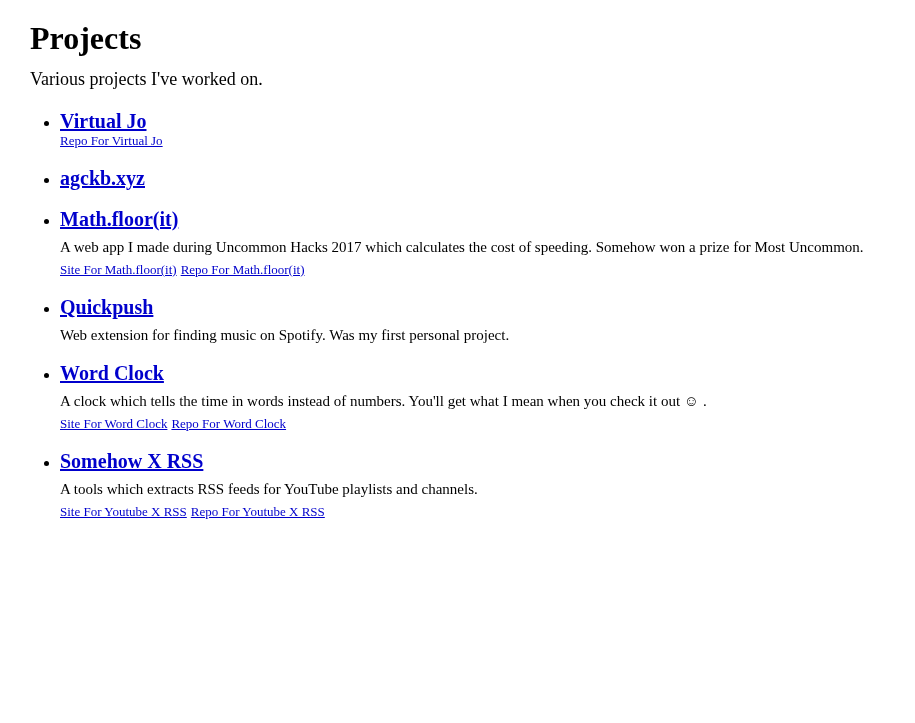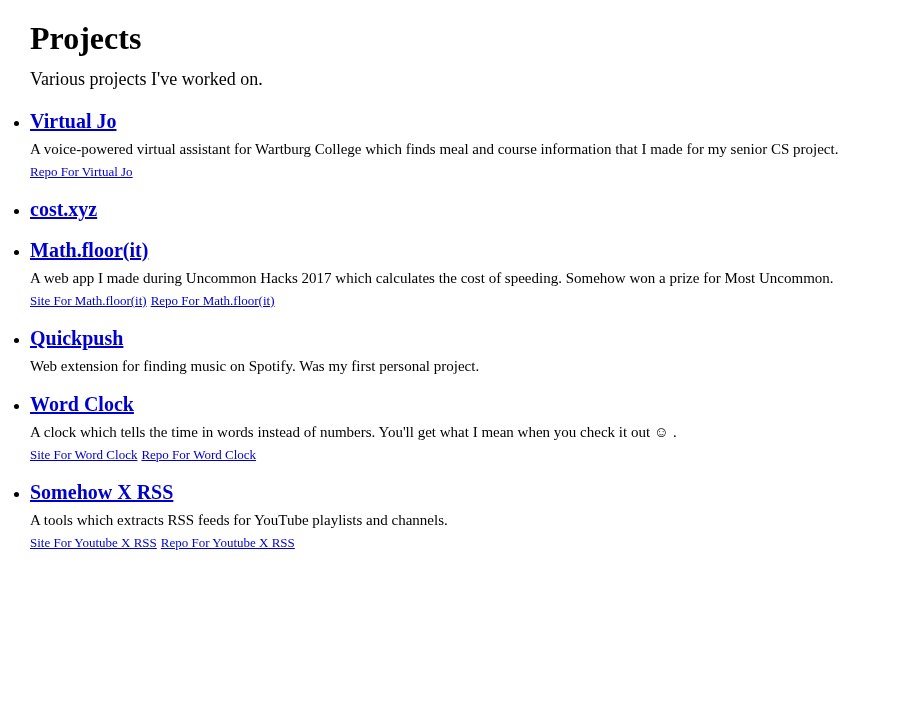--- a/index.html
+++ b/index.html
@@ -23,20 +23,21 @@
       margin-bottom: 12px;
     }
 
     .subtitle {
       margin-bottom: 20px;
       font-size: 18px;
     }
 
     ul {
       list-style: disc;
+      margin-left: 30px;
     }
 
     li {
       margin-bottom: 18px;
     }
 
     .project-title {
       font-size: 20px;
       font-weight: bold;
       color: #0000cc;
@@ -66,19 +67,19 @@
       margin-left: 4px;
     }
   </style>
 </head>
 <body>
 
 <h1>Projects</h1>
 <p class="subtitle">Various projects I've worked on.</p>
 
 <ul id="projects-list">
-<li><a class="project-title" href="#">Virtual Jo</a><p class="project-desc">A voice-powered virtual assistant for Wartburg College which finds meal and course information that I made for my senior CS project.</p><div class="project-links"><a href="#">Repo For Virtual Jo</a></div></li>
-    <li><a class="project-title" href="#">cost.xyz</a></li>
+<li><a class="project-title" href="#">Virtual Jo</a><div class="project-links"><a href="#">Repo For Virtual Jo</a></div></li>
+    <li><a class="project-title" href="#">agckb.xyz</a></li>
     <li><a class="project-title" href="#">Math.floor(it)</a><p class="project-desc">A web app I made during Uncommon Hacks 2017 which calculates the cost of speeding. Somehow won a prize for Most Uncommon.</p><div class="project-links"><a href="#">Site For Math.floor(it)</a><a href="#">Repo For Math.floor(it)</a></div></li>
     <li><a class="project-title" href="#">Quickpush</a><p class="project-desc">Web extension for finding music on Spotify. Was my first personal project.</p></li>
     <li><a class="project-title" href="#">Word Clock</a><p class="project-desc">A clock which tells the time in words instead of numbers. You'll get what I mean when you check it out ☺ .</p><div class="project-links"><a href="#">Site For Word Clock</a><a href="#">Repo For Word Clock</a></div></li>
     <li><a class="project-title" href="#">Somehow X RSS</a><p class="project-desc">A tools which extracts RSS feeds for YouTube playlists and channels.</p><div class="project-links"><a href="#">Site For Youtube X RSS</a><a href="#">Repo For Youtube X RSS</a></div></li>
   </ul>
 
 </body></html>

